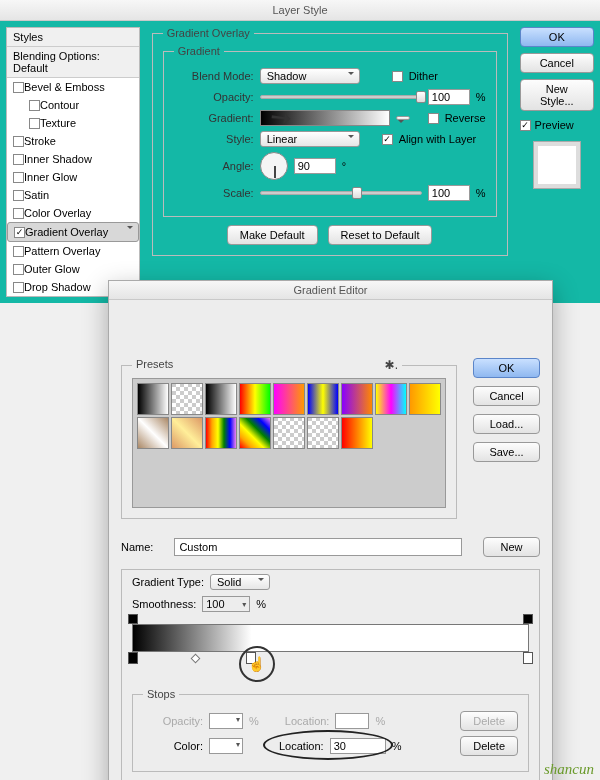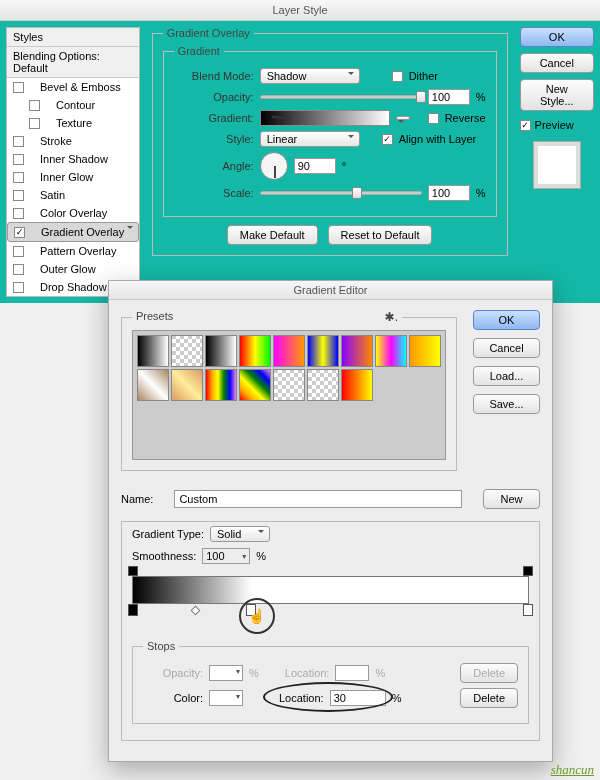--- a/index.html
+++ b/index.html
@@ -2,21 +2,21 @@
 <html><head>
 <meta charset="utf-8">
 <style>
 * { box-sizing: border-box; font-family: "Lucida Grande", Arial, sans-serif; font-size: 11px; }
 body { margin: 0; background: #f0f0f0; width: 600px; height: 780px; position: relative; overflow: hidden; }
 .layer-style { position: absolute; left: 0; top: 0; width: 600px; background: #14b8a6; }
 .titlebar { text-align: center; padding: 4px 0; color: #555; background: linear-gradient(#f7f7f7,#e5e5e5); border-bottom: 1px solid #c9c9c9; }
 .ls-body { display: flex; }
 .styles-col { width: 140px; border: 1px solid #bbb; margin: 6px; background: #fff; }
 .styles-col .hdr { background: #f0f0f0; border-bottom: 1px solid #ccc; padding: 3px 6px; }
-.styles-col .row { padding: 3px 6px; display: flex; align-items: center; gap: 16px; }
+.styles-col .row { padding: 3px 6px; display: flex; align-items: center; gap: 0; }
 .styles-col .row.sub { padding-left: 22px; }
 .styles-col .row.sel { background: #d8d8d8; }
 .chk { width: 11px; height: 11px; border: 1px solid #888; background: #fff; display: inline-flex; align-items: center; justify-content: center; font-size: 9px; line-height: 1; }
 .chk.on::after { content: "✓"; color: #000; }
 .mid { flex: 1; padding: 6px; }
 fieldset { border: 1px solid #bbb; padding: 6px 10px 10px; margin: 0 0 6px 0; }
 legend { padding: 0 4px; color: #444; }
 .frow { display: flex; align-items: center; gap: 6px; margin: 5px 0; }
 .frow .lab { width: 80px; text-align: right; color: #333; }
 .sel { background: linear-gradient(#fff,#e6e6e6); border: 1px solid #999; border-radius: 3px; padding: 1px 18px 1px 6px; position: relative; }
@@ -31,21 +31,21 @@
 .grad-swatch { width: 130px; height: 16px; border: 1px solid #888; background: linear-gradient(to right,#000,#fff); }
 .angle-dial { width: 28px; height: 28px; border: 1px solid #888; border-radius: 50%; position: relative; background: #f5f5f5; }
 .angle-dial::after { content: ""; position: absolute; left: 50%; top: 50%; width: 2px; height: 12px; background: #444; transform-origin: top; transform: rotate(0deg); }
 .defbtns { display: flex; gap: 10px; justify-content: center; margin-top: 8px; align-items: flex-end; }
 .arrow { position: absolute; left: 270px; top: 102px; font-size: 26px; color: #333; transform: rotate(-38deg); pointer-events:none; }
 
 
 .ged { position: absolute; left: 108px; top: 280px; width: 445px; background: #ededed; border: 1px solid #aaa; box-shadow: 0 8px 24px rgba(0,0,0,.3); }
 .ged-title { text-align: center; padding: 3px 0; color: #555; background: linear-gradient(#f7f7f7,#e5e5e5); border-bottom: 1px solid #c9c9c9; position: relative; }
 .ged-body { padding: 10px 12px 14px; }
-.ged-top { display: flex; gap: 16px; }
+.ged-top { display: flex; gap: 16px; margin-top: 48px; }
 .presets { flex: 1; }
 .preset-box { border: 1px solid #999; height: 130px; background: #ccc; padding: 4px; overflow: hidden; }
 .preset-grid { display: grid; grid-template-columns: repeat(9,32px); gap: 2px; }
 .ps { width: 32px; height: 32px; border: 1px solid #888; }
 .ged-right { width: 90px; display: flex; flex-direction: column; gap: 8px; }
 .name-row { display: flex; align-items: center; gap: 21px; margin: 12px 0; }
 .name-row input { flex: 1; border: 1px solid #999; padding: 2px 4px; background: #fff; }
 .gt-row, .sm-row { display: flex; align-items: center; gap: 6px; margin: 6px 0; }
 .sm-input { width: 48px; border: 1px solid #999; padding: 1px 3px; display: flex; justify-content: space-between; align-items: center; }
 .sm-input::after { content: "▾"; font-size: 8px; color: #555; }
@@ -58,21 +58,21 @@
 .cursor-ring { position: absolute; width: 36px; height: 36px; border: 2px solid #333; border-radius: 50%; display:flex;align-items:center;justify-content:center; }
 .cursor-ring::after{content:"☝";font-size:14px}
 .stops-row { display: flex; align-items: center; gap: 6px; margin: 5px 0; }
 .stops-row .lab { width: 60px; text-align: right; }
 .dimmed { color: #aaa; }
 .sq { width: 34px; height: 16px; border: 1px solid #999; background: #fff; }
 .sq.dd { position: relative; padding-right: 10px; }
 .sq.dd::after { content: "▾"; position: absolute; right: 2px; top: 1px; font-size: 8px; color: #555; }
 .ellipse-mark { position: absolute; border: 2px solid #222; border-radius: 50%; pointer-events:none; }
 .gear { font-size: 12px; color: #444; }
-.watermark { position: absolute; right: 6px; bottom: 2px; font-size: 13px; color: #6a9a2b; font-style: italic; font-family: Georgia, serif; text-decoration: underline; }
+.watermark { position: absolute; right: 6px; bottom: 2px; font-size: 15px; color: #6a9a2b; font-style: italic; font-family: Georgia, serif; }
 </style>
 </head>
 <body>
 
 <div class="layer-style">
   <div class="titlebar">Layer Style</div>
   <div class="ls-body">
     <div class="styles-col">
       <div class="hdr">Styles</div>
       <div class="hdr">Blending Options: Default</div>

